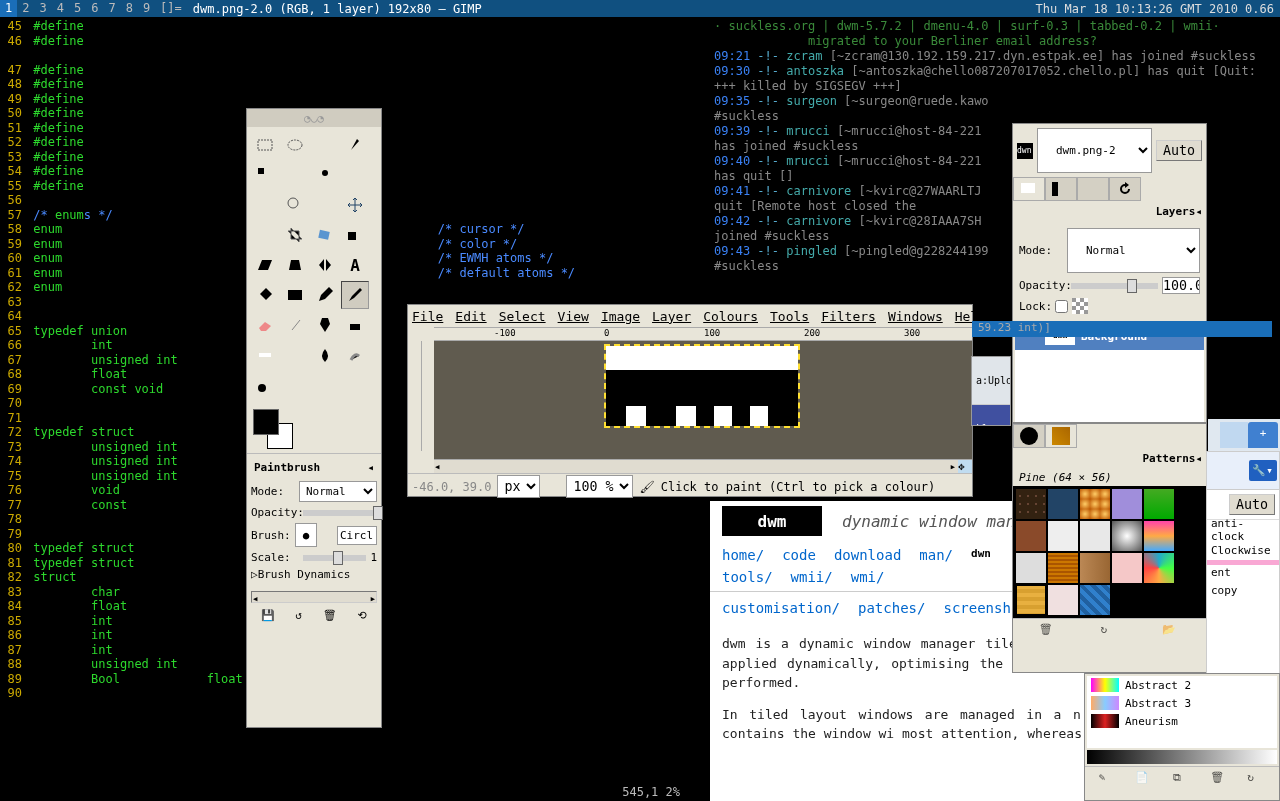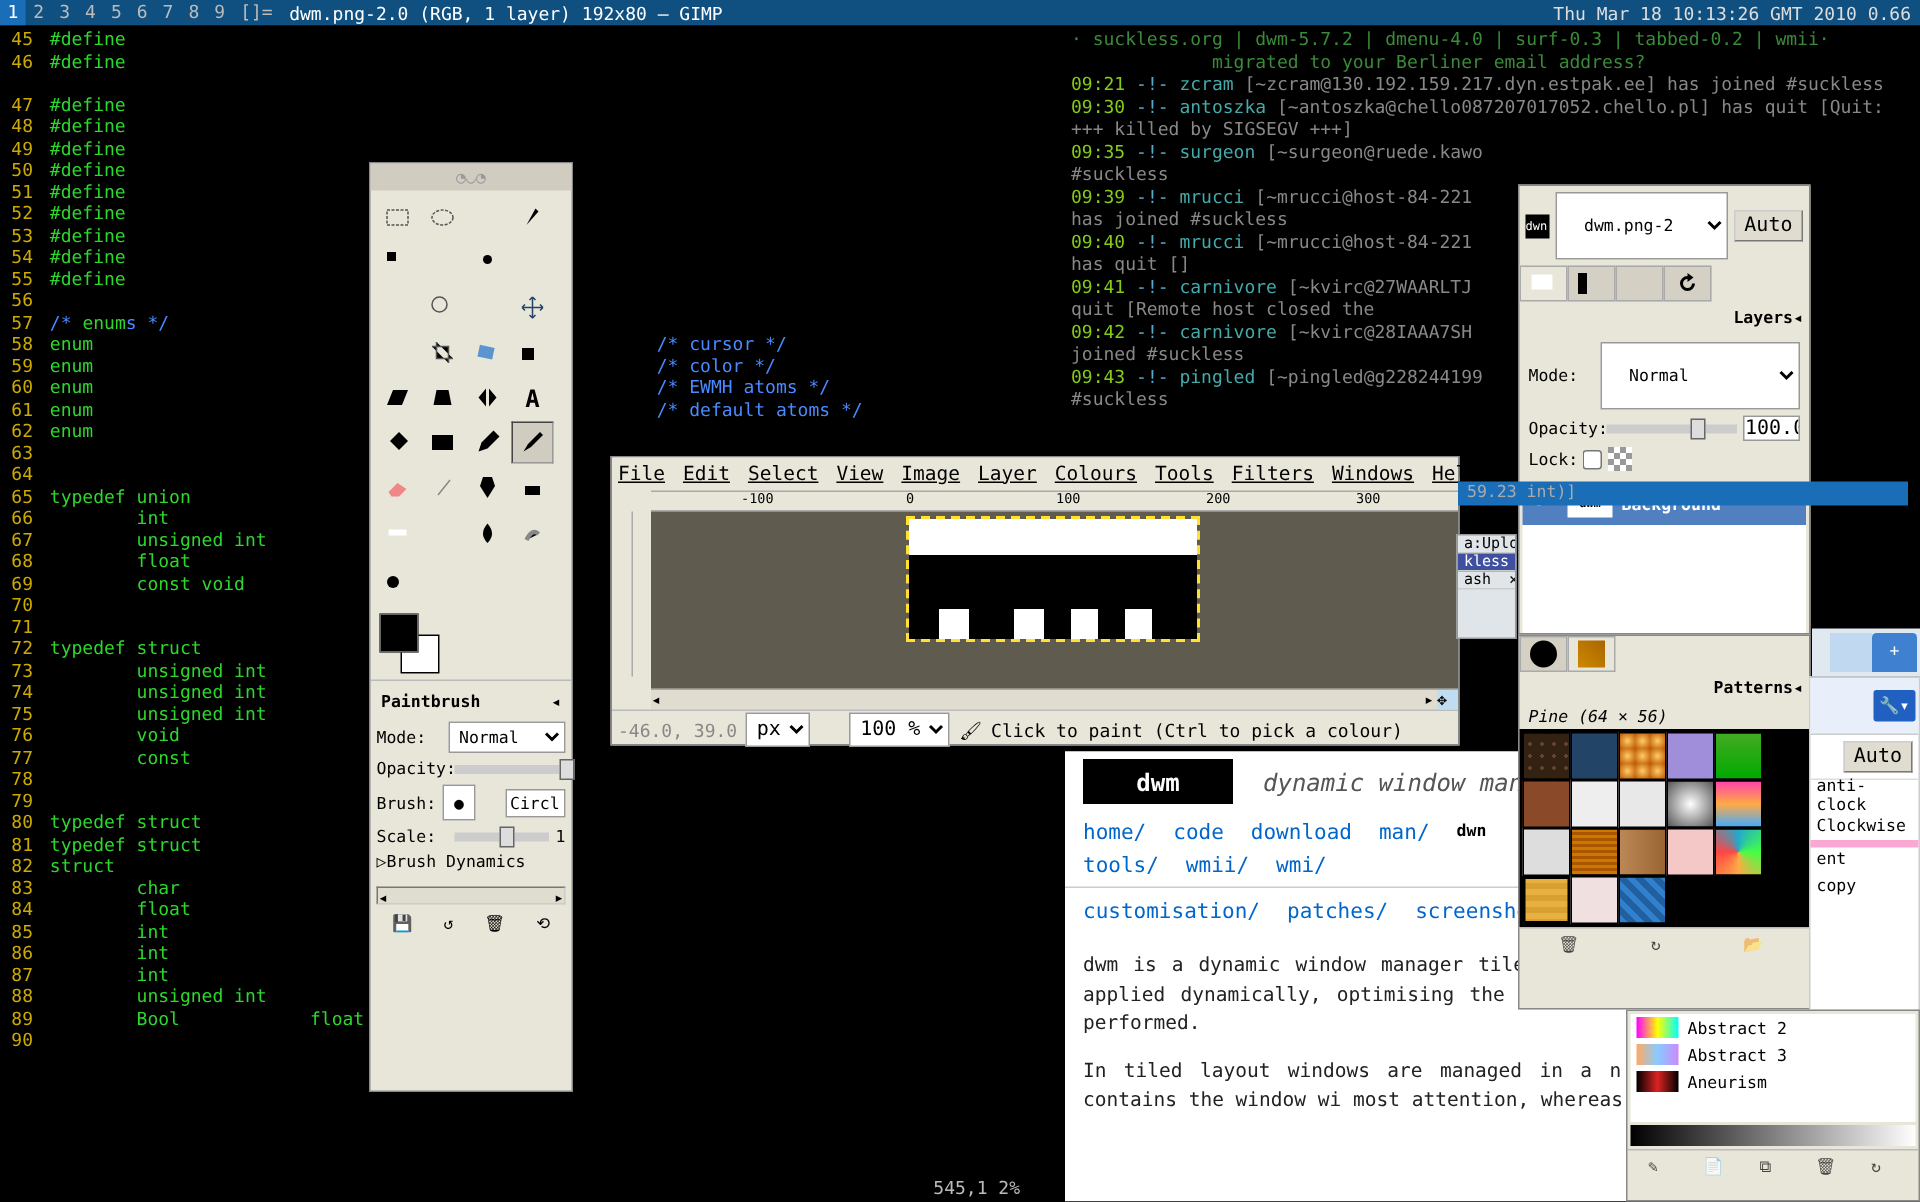--- a/index.html
+++ b/index.html
@@ -14,21 +14,21 @@
 .ln{white-space:pre}
 .lnno{color:#ccaa00;display:inline-block;width:22px;text-align:right;margin-right:4px}
 .kw{color:#2dd82d}
 .cm{color:#4a8aff}
 
 .editor-status{position:absolute;left:0;bottom:0;width:710px;height:16px;background:#000;color:#bbb;text-align:right;padding-right:30px;font-size:12px}
 
 .irc{position:absolute;left:710px;top:17px;width:570px;height:484px;background:#000;color:#888;font-size:12px;line-height:15px;padding:2px 4px;overflow:hidden}
 .irc .nav{color:#3a8a3a}
 .irc .nick{color:#4aa}
-.irc .t{color:#84cc16}
+.irc .t{color:#3b82f6}
 
 .gimp-toolbox{position:absolute;left:246px;top:108px;width:136px;height:620px;background:#e8e5d9;border:1px solid #888;font-family:sans-serif;font-size:11px}
 .toolgrid{display:flex;flex-wrap:wrap;padding:4px;gap:2px}
 .tool{width:28px;height:28px;background:#e8e5d9;display:flex;align-items:center;justify-content:center;cursor:pointer;border:1px solid transparent}
 .fgbg{height:50px;padding:6px}
 .colors{position:relative;width:40px;height:40px}
 .bgcol{position:absolute;width:26px;height:26px;background:#fff;border:1px solid #000;right:0;bottom:0}
 .fgcol{position:absolute;width:26px;height:26px;background:#000;border:1px solid #666;left:0;top:0}
 .tooloptions{border-top:1px solid #bbb;padding:4px}
 .tooloptions .hdr{font-weight:bold;padding:3px}
@@ -86,21 +86,21 @@
 .minimenu{position:absolute;left:1206px;top:451px;width:74px;height:230px;background:#fff;border:1px solid #ccc;font-family:sans-serif;font-size:11px}
 .mm-row{padding:2px 4px;display:flex;align-items:center;height:20px}
 .mm-auto{display:flex;justify-content:flex-end;padding:4px}
 
 .gradients{position:absolute;left:1084px;top:673px;width:196px;height:128px;background:#e8e5d9;border:1px solid #888;font-family:sans-serif;font-size:11px}
 .grad-list{background:#fff;margin:2px;height:72px;overflow:hidden}
 .grad-item{display:flex;align-items:center;padding:2px 4px}
 .grad-sw{width:28px;height:14px;margin-right:6px}
 
 .tabbar{position:absolute;left:971px;top:356px;width:40px;height:70px;background:#e0e5ea;border:1px solid #999;font-family:sans-serif;font-size:10px;overflow:hidden}
-.tabbar div{padding:0 4px;border-bottom:1px solid #ccc;white-space:nowrap}
+.tabbar div{padding:18px 4px;border-bottom:1px solid #ccc;white-space:nowrap}
 .tabbar .sel{background:#4050a0;color:#fff}
 
 .irc-tabs{position:absolute;left:972px;top:321px;width:300px;background:#1a6eb8;color:#aaa;font-size:11px;display:flex;height:16px;overflow:hidden}
 .irc-tabs span{padding:0 6px;}
 </style>
 </head>
 <body>
 
 <div class="dwm-bar">
   <span class="tag sel">1</span>

